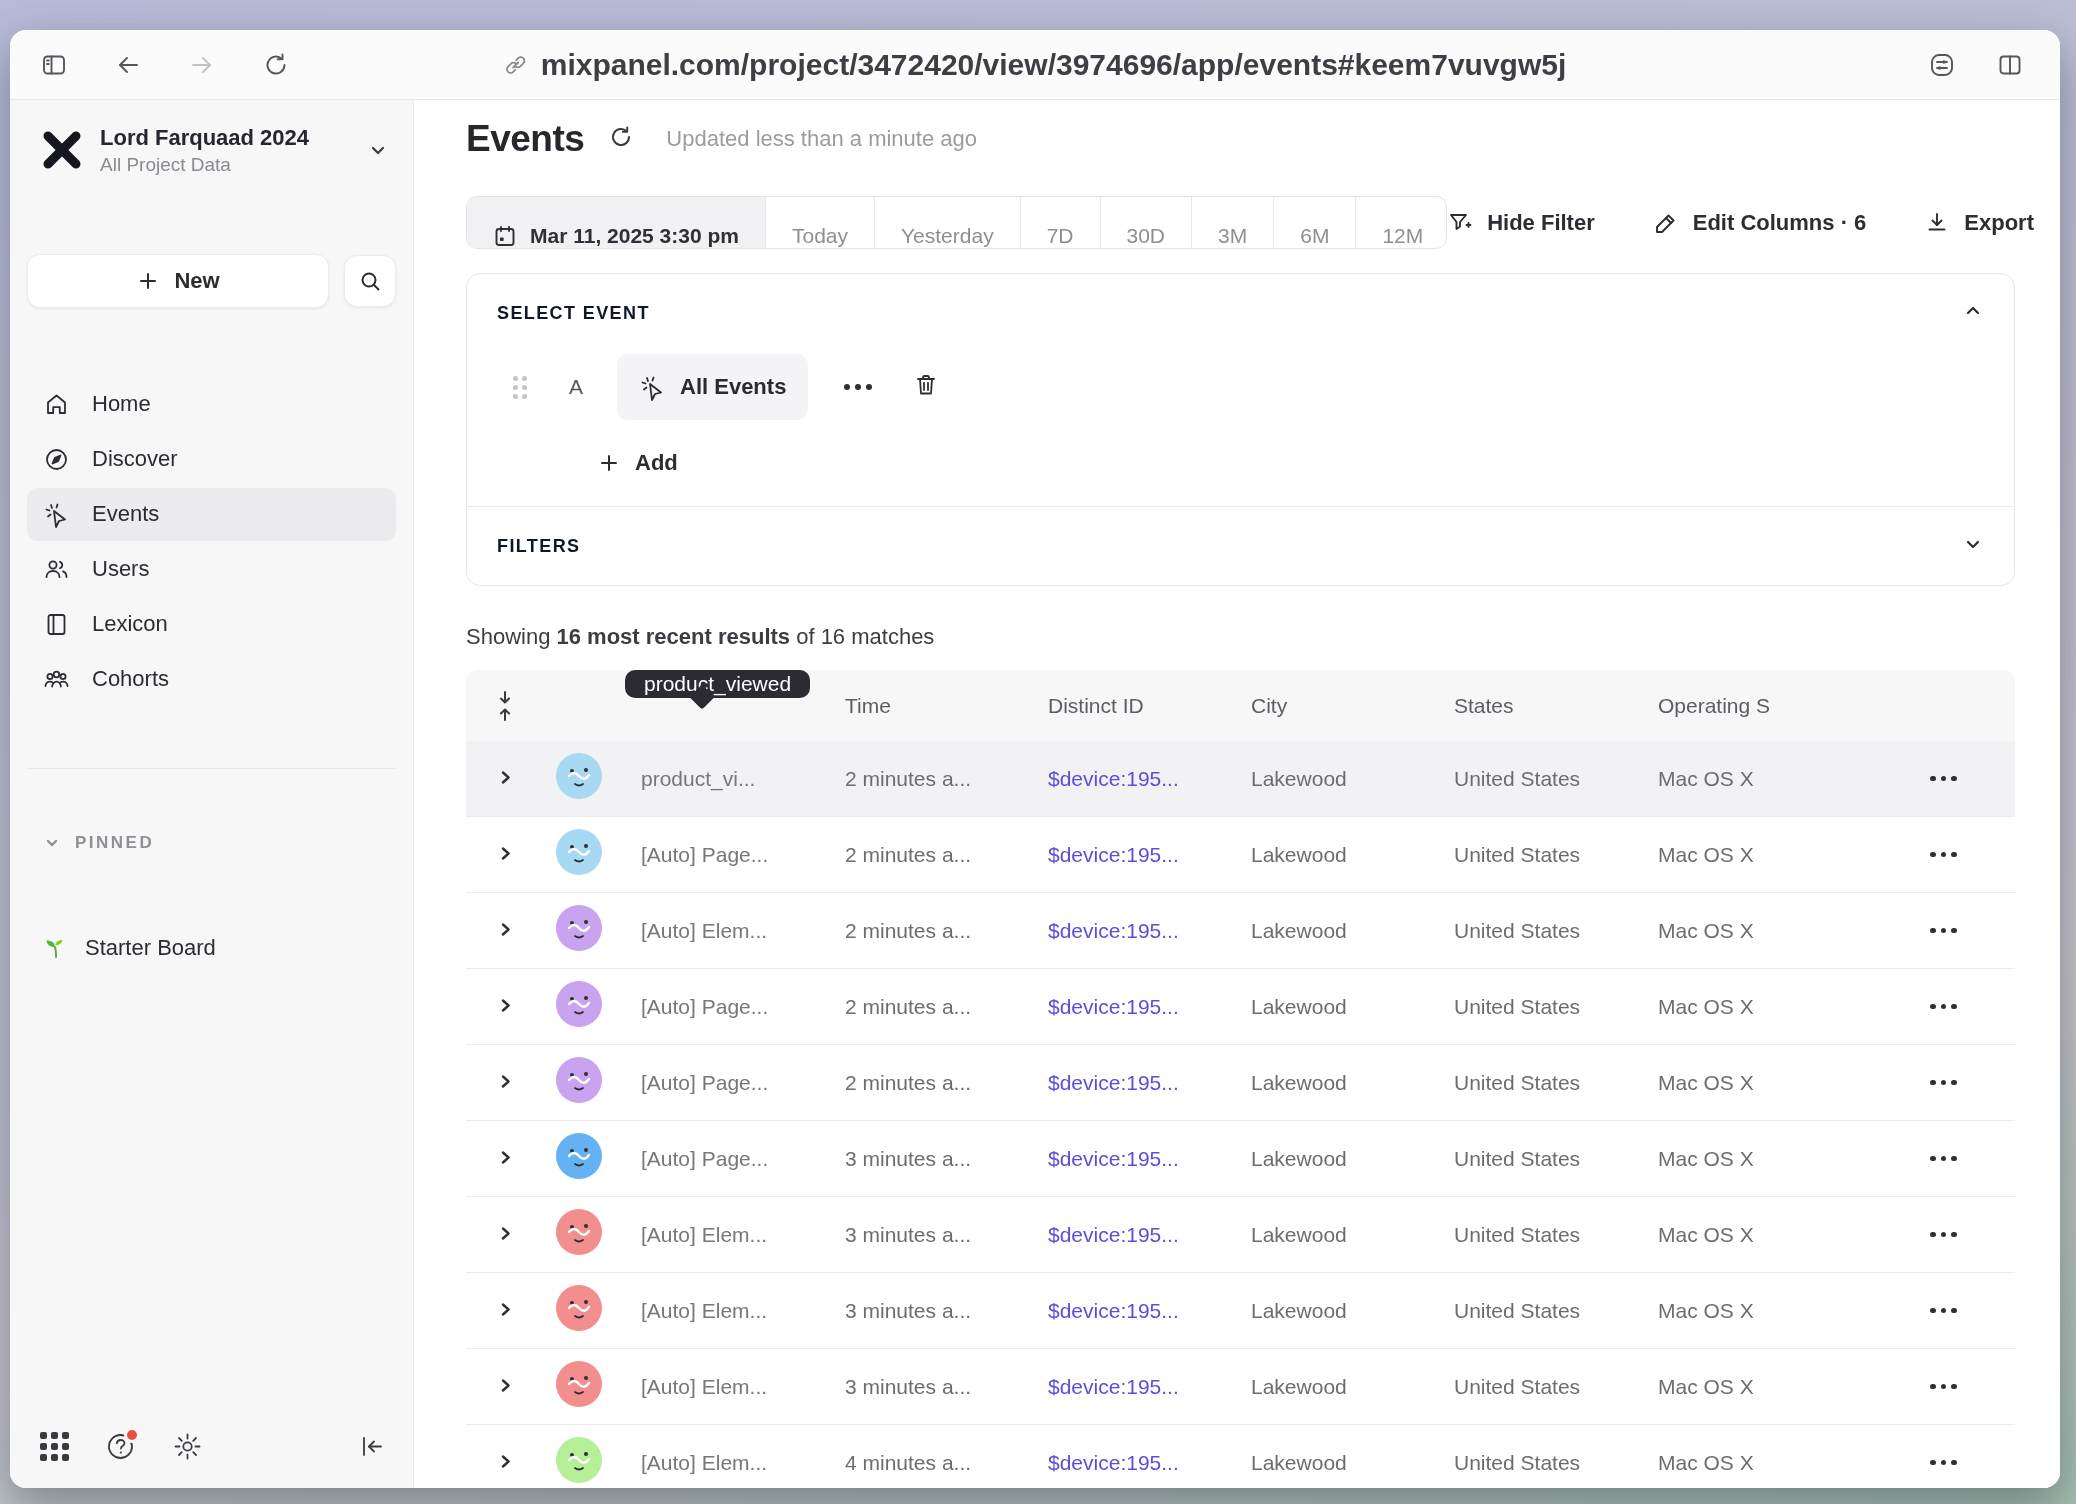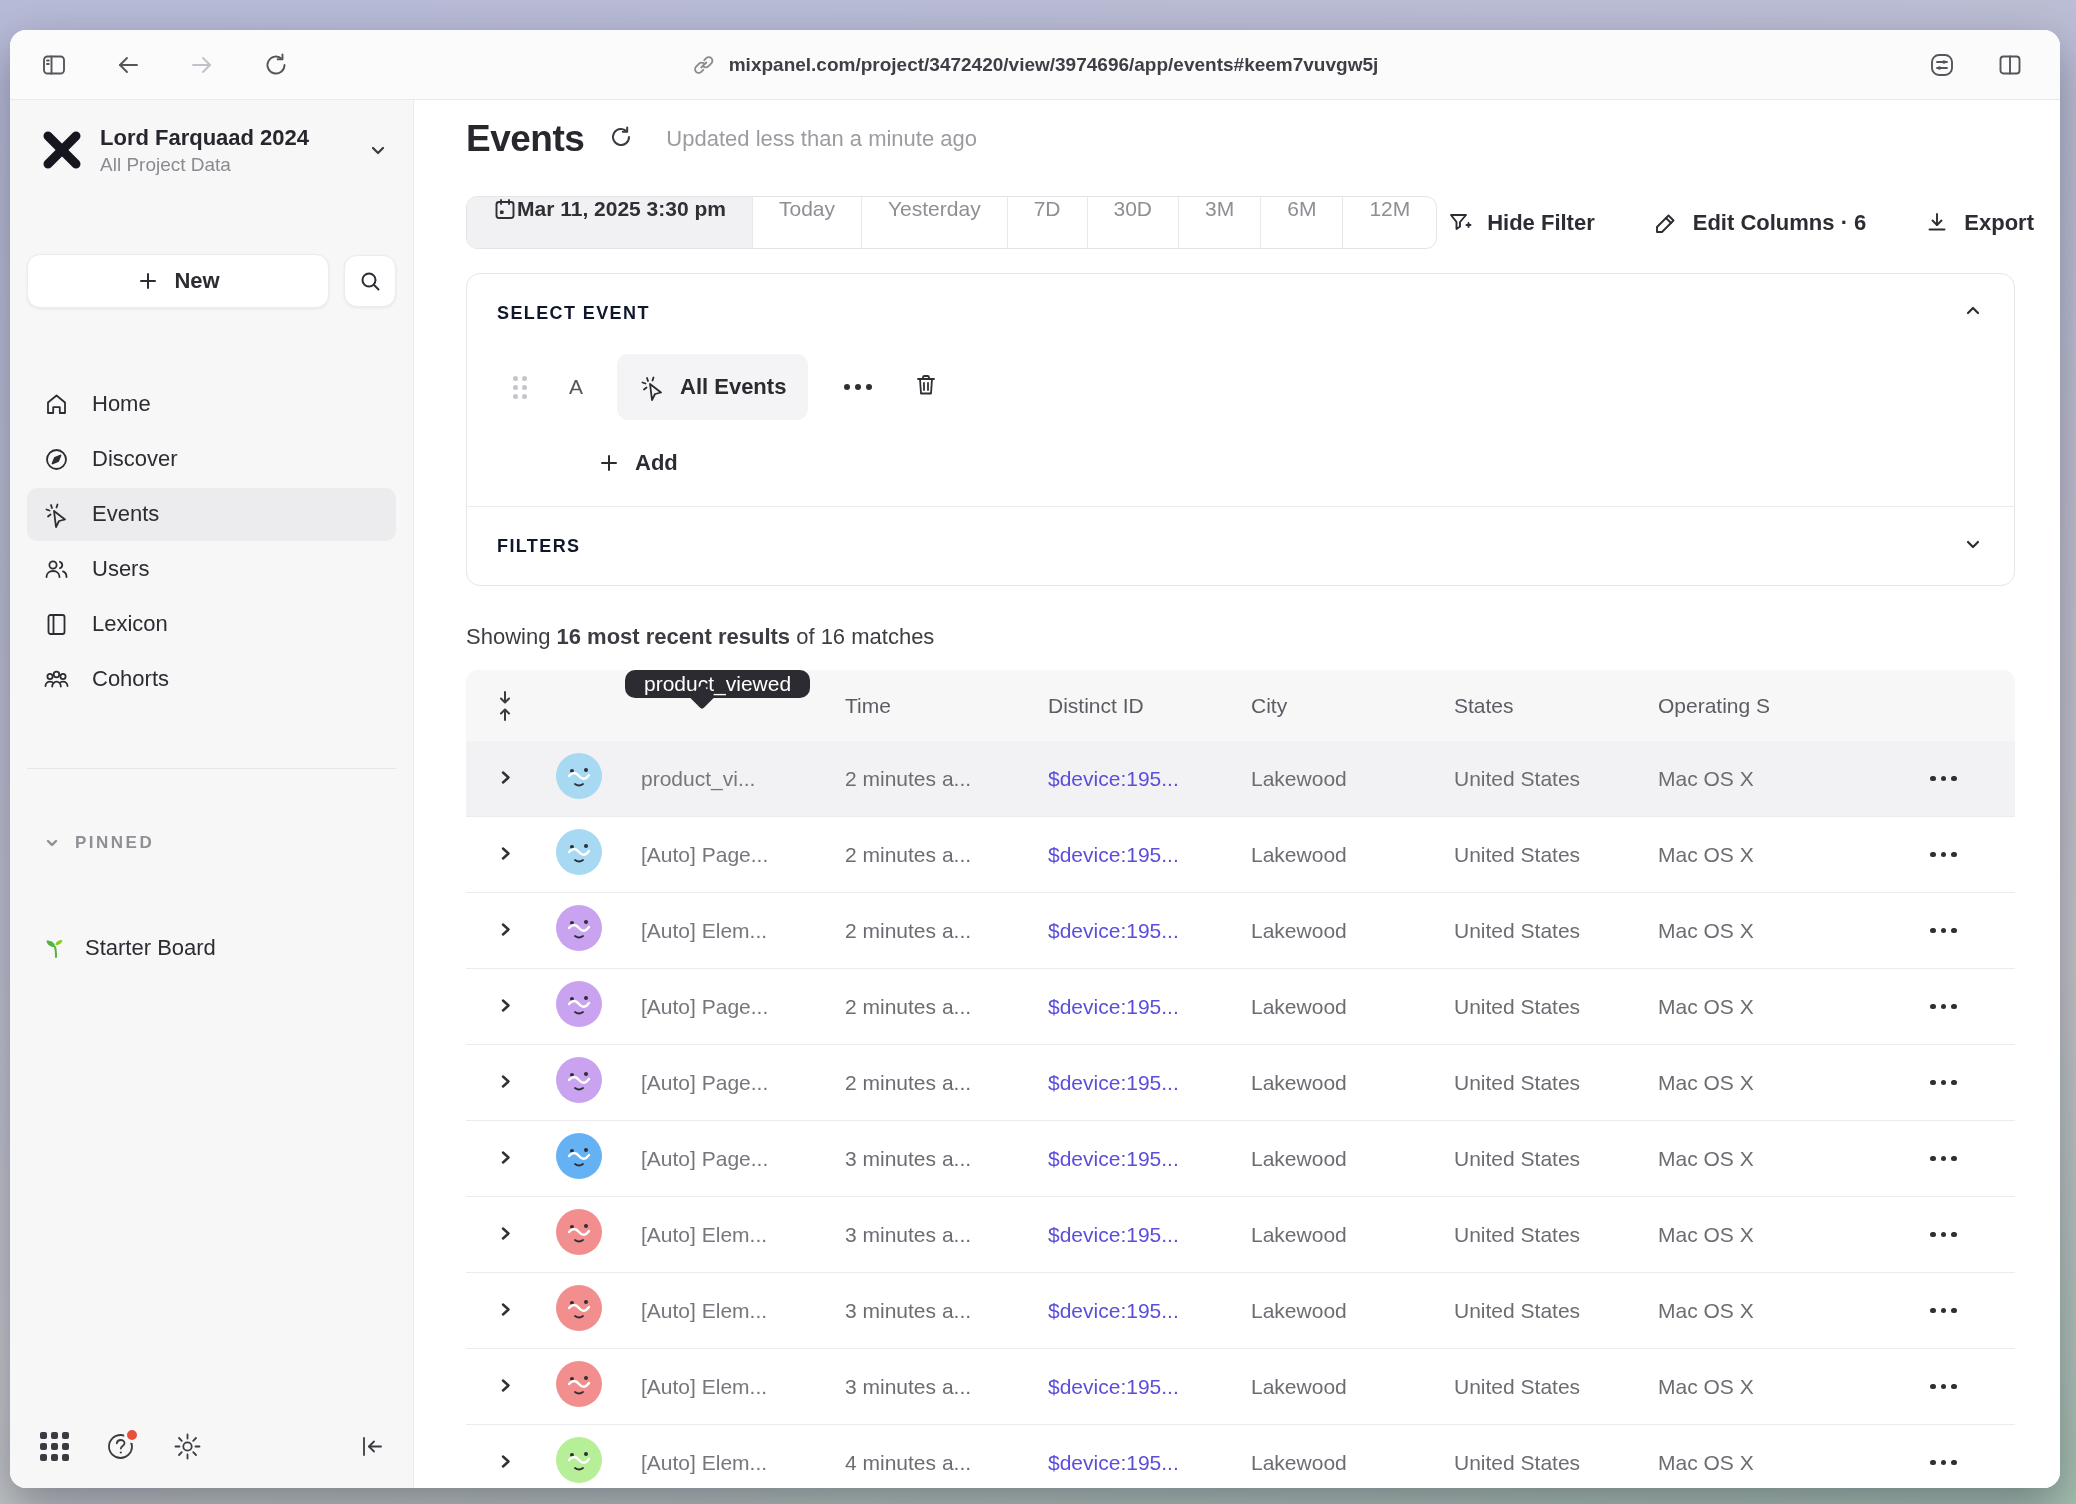--- a/index.html
+++ b/index.html
@@ -15,21 +15,21 @@
 
   
   .toolbar { height:70px; flex:0 0 70px; background:#fbfbfc; border-bottom:1px solid #e9e9ec;
     display:flex; align-items:center; position:relative; }
   .tb-left { display:flex; align-items:center; gap:46px; padding-left:30px; }
   .tb-right { display:flex; align-items:center; gap:40px; margin-left:auto; padding-right:36px; }
   .tb-ic { width:28px; height:28px; display:inline-flex; }
   .tb-ic svg { width:28px; height:28px; stroke:#55555c; fill:none; stroke-width:1.9; stroke-linecap:round; stroke-linejoin:round; }
   .tb-ic.disabled svg { stroke:#c1c1c8; }
   .urlbox { position:absolute; left:50%; top:0; height:70px; transform:translateX(-50%);
-    display:flex; align-items:center; gap:13px; font-size:19px; font-weight:600; color:#3e3e45; white-space:nowrap; }
+    display:flex; align-items:center; gap:13px; font-size:30px; font-weight:600; color:#3e3e45; white-space:nowrap; }
   .urlbox svg { width:24px; height:24px; stroke:#8b8b92; fill:none; stroke-width:1.9; stroke-linecap:round; }
 
   
   .app { flex:1; display:flex; min-height:0; }
 
   
   .sidebar { width:404px; flex:0 0 404px; background:#f7f7f8; border-right:1px solid #e9e9eb;
     display:flex; flex-direction:column; padding-top:24px; position:relative;gap:44px; }
   .project-row { display:flex; align-items:center; padding:0 24px 0 30px; gap:16px; }
   .logo { width:44px; height:44px; flex:0 0 44px; }
@@ -74,21 +74,21 @@
   
   .main { flex:1; position:relative; padding:14px 26px 0 52px; background:#fff; min-width:0; }
 
   .page-head { display:flex; align-items:center; gap:24px; margin-top:4px; }
   .page-title { font-size:37px; font-weight:700; color:#27272e; letter-spacing:-.5px; }
   .refresh-ic svg { width:26px; height:26px; stroke:#3a3a41; fill:none; stroke-width:2; stroke-linecap:round; stroke-linejoin:round; }
   .updated { font-size:22px; color:#9b9ba2; margin-left:8px; }
 
   .controls { margin-top:36px; display:flex; align-items:center; justify-content:space-between; }
   .seg { display:inline-flex; border:1px solid #e4e4e7; border-radius:11px; overflow:hidden; height:53px; background:#fff; }
-  .seg-item { display:flex; align-items:flex-start; padding:0 26px; font-size:21px; color:#8e8e95;
+  .seg-item { display:flex; align-items:flex-end; gap:13px; padding:0 26px; font-size:21px; color:#8e8e95;
     border-left:1px solid #e8e8eb; cursor:pointer; white-space:nowrap; }
   .seg-item:first-child { border-left:none; }
   .seg-item.selected { background:#f1f1f3; color:#2f2f36; font-weight:600; }
   .seg-item svg { width:24px; height:24px; stroke:#2f2f36; fill:none; stroke-width:1.9; stroke-linecap:round; stroke-linejoin:round; }
 
   .act-row { display:flex; align-items:center; gap:58px; }
   .act-btn { display:flex; align-items:center; gap:14px; font-size:22px; font-weight:600; color:#2c2c33; cursor:pointer; white-space:nowrap; }
   .act-btn svg { width:26px; height:26px; stroke:#2c2c33; fill:none; stroke-width:1.9; stroke-linecap:round; stroke-linejoin:round; }
 
   .panel { margin-top:24px; width:1549px; border:1px solid #e6e6e9; border-radius:14px; background:#fff; }

